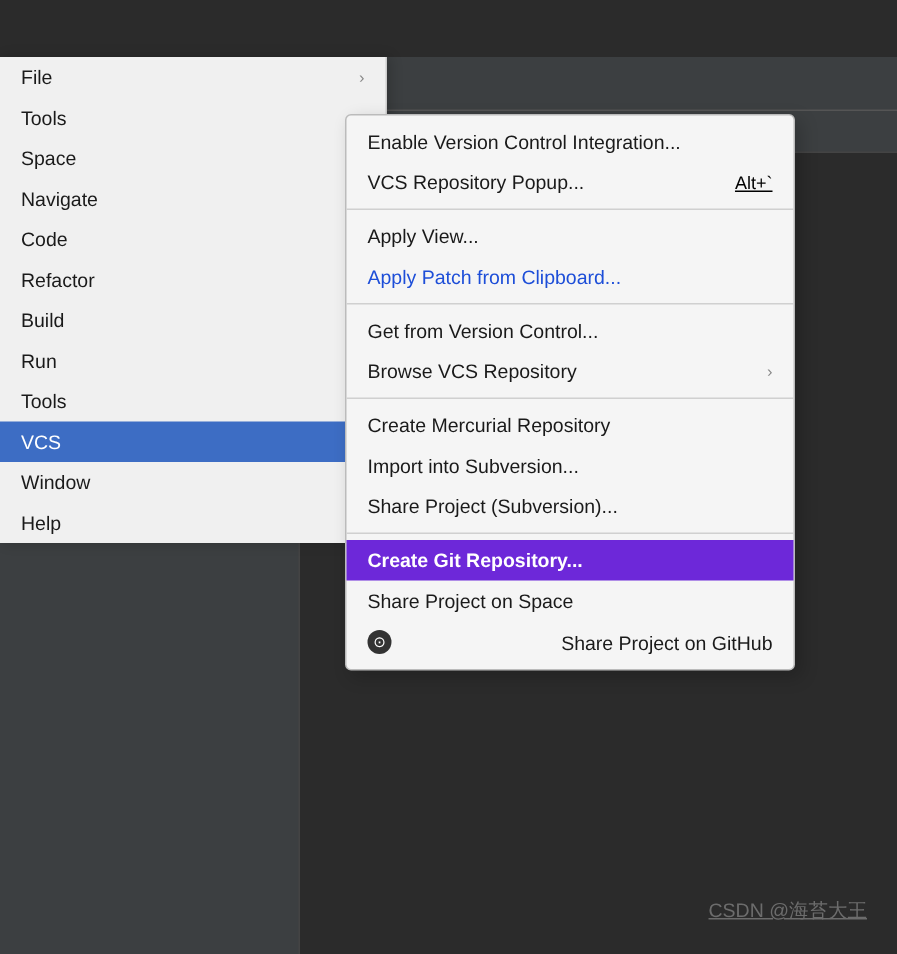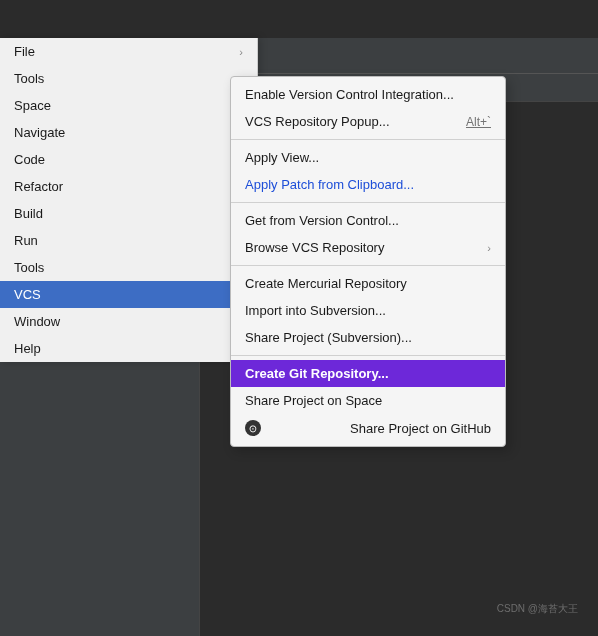--- a/index.html
+++ b/index.html
@@ -178,21 +178,21 @@
     }
     .menu-item.active .arrow {
       color: #fff;
     }
 
     
     .submenu {
       position: absolute;
       top: 0;
       left: 230px;
-      width: 276px;
+      width: 300px;
       background: #f5f5f5;
       border: 1px solid #bbb;
       box-shadow: 4px 4px 12px rgba(0,0,0,0.2);
       border-radius: 4px;
       z-index: 200;
       padding: 4px 0;
     }
     .submenu-item {
       display: flex;
       align-items: center;
@@ -206,42 +206,43 @@
     .submenu-item.active {
       background: #6d28d9;
       color: #fff;
       font-weight: bold;
     }
     .submenu-item.disabled {
       color: #1d4ed8;
       cursor: default;
     }
     .submenu-item .shortcut {
-      color: #737373;
+      color: #000000;
       font-size: 12px;
       text-decoration: underline;
     }
     .submenu-separator {
       height: 1px;
       background: #d0d0d0;
       margin: 4px 0;
     }
     .submenu-item .arrow {
       color: #888;
       font-size: 11px;
     }
 
     
     .watermark {
       position: absolute;
       bottom: 20px;
       right: 20px;
       color: #888;
-      font-size: 10px;
+      font-size: 13px;
       opacity: 0.7;
+      text-decoration: underline;
     }
 
     
     .github-circle {
       width: 16px;
       height: 16px;
       border-radius: 50%;
       background: #333;
       display: inline-flex;
       align-items: center;

